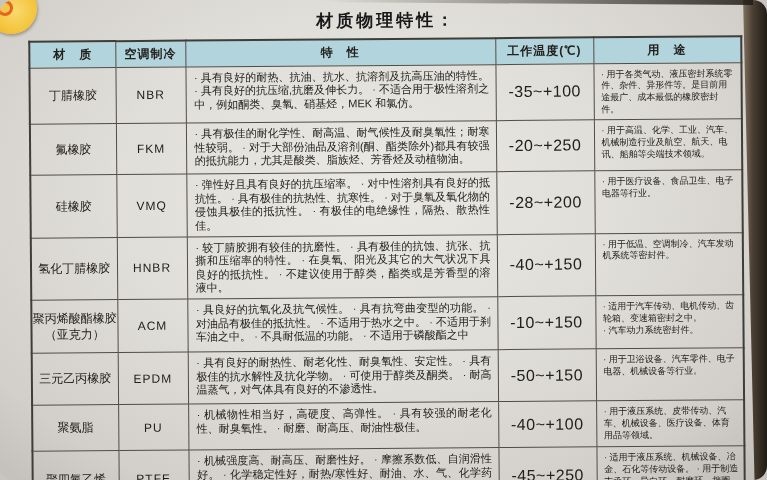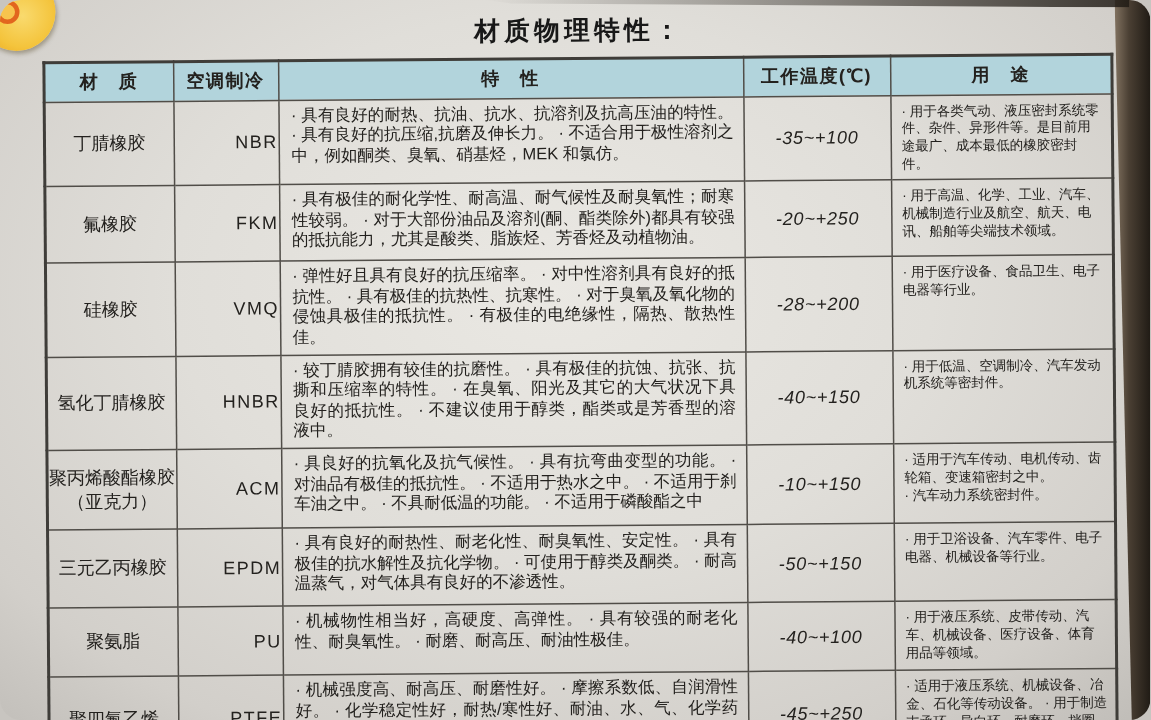--- a/index.html
+++ b/index.html
@@ -45,31 +45,31 @@
     height: 26px;
     letter-spacing: 1px;
     text-align: center;
   }
   td.c-mat {
     text-align: center; vertical-align: middle;
     font-size: 12px; line-height: 1.35;
     white-space: pre-line;
   }
   td.c-sym {
-    text-align: right; vertical-align: middle;
+    text-align: center; vertical-align: middle;
     font-size: 12px; letter-spacing: 1px;
   }
   td.c-feat {
     vertical-align: top; text-align: justify;
     font-size: 11px; line-height: 1.24;
     padding: 4px 6px 3px 8px;
   }
   td.c-temp {
     text-align: center; vertical-align: middle;
-    font-size: 12px; letter-spacing: .5px; font-style: italic;
+    font-size: 16px; letter-spacing: .5px;
   }
   td.c-use {
     vertical-align: top;
     font-size: 9px; line-height: 1.32;
     padding: 5px 5px 3px 7px;
     white-space: pre-line;
   }
   tbody tr:nth-child(1) { height: 54px; }
   tbody tr:nth-child(2) { height: 51px; }
   tbody tr:nth-child(3) { height: 53px; }

